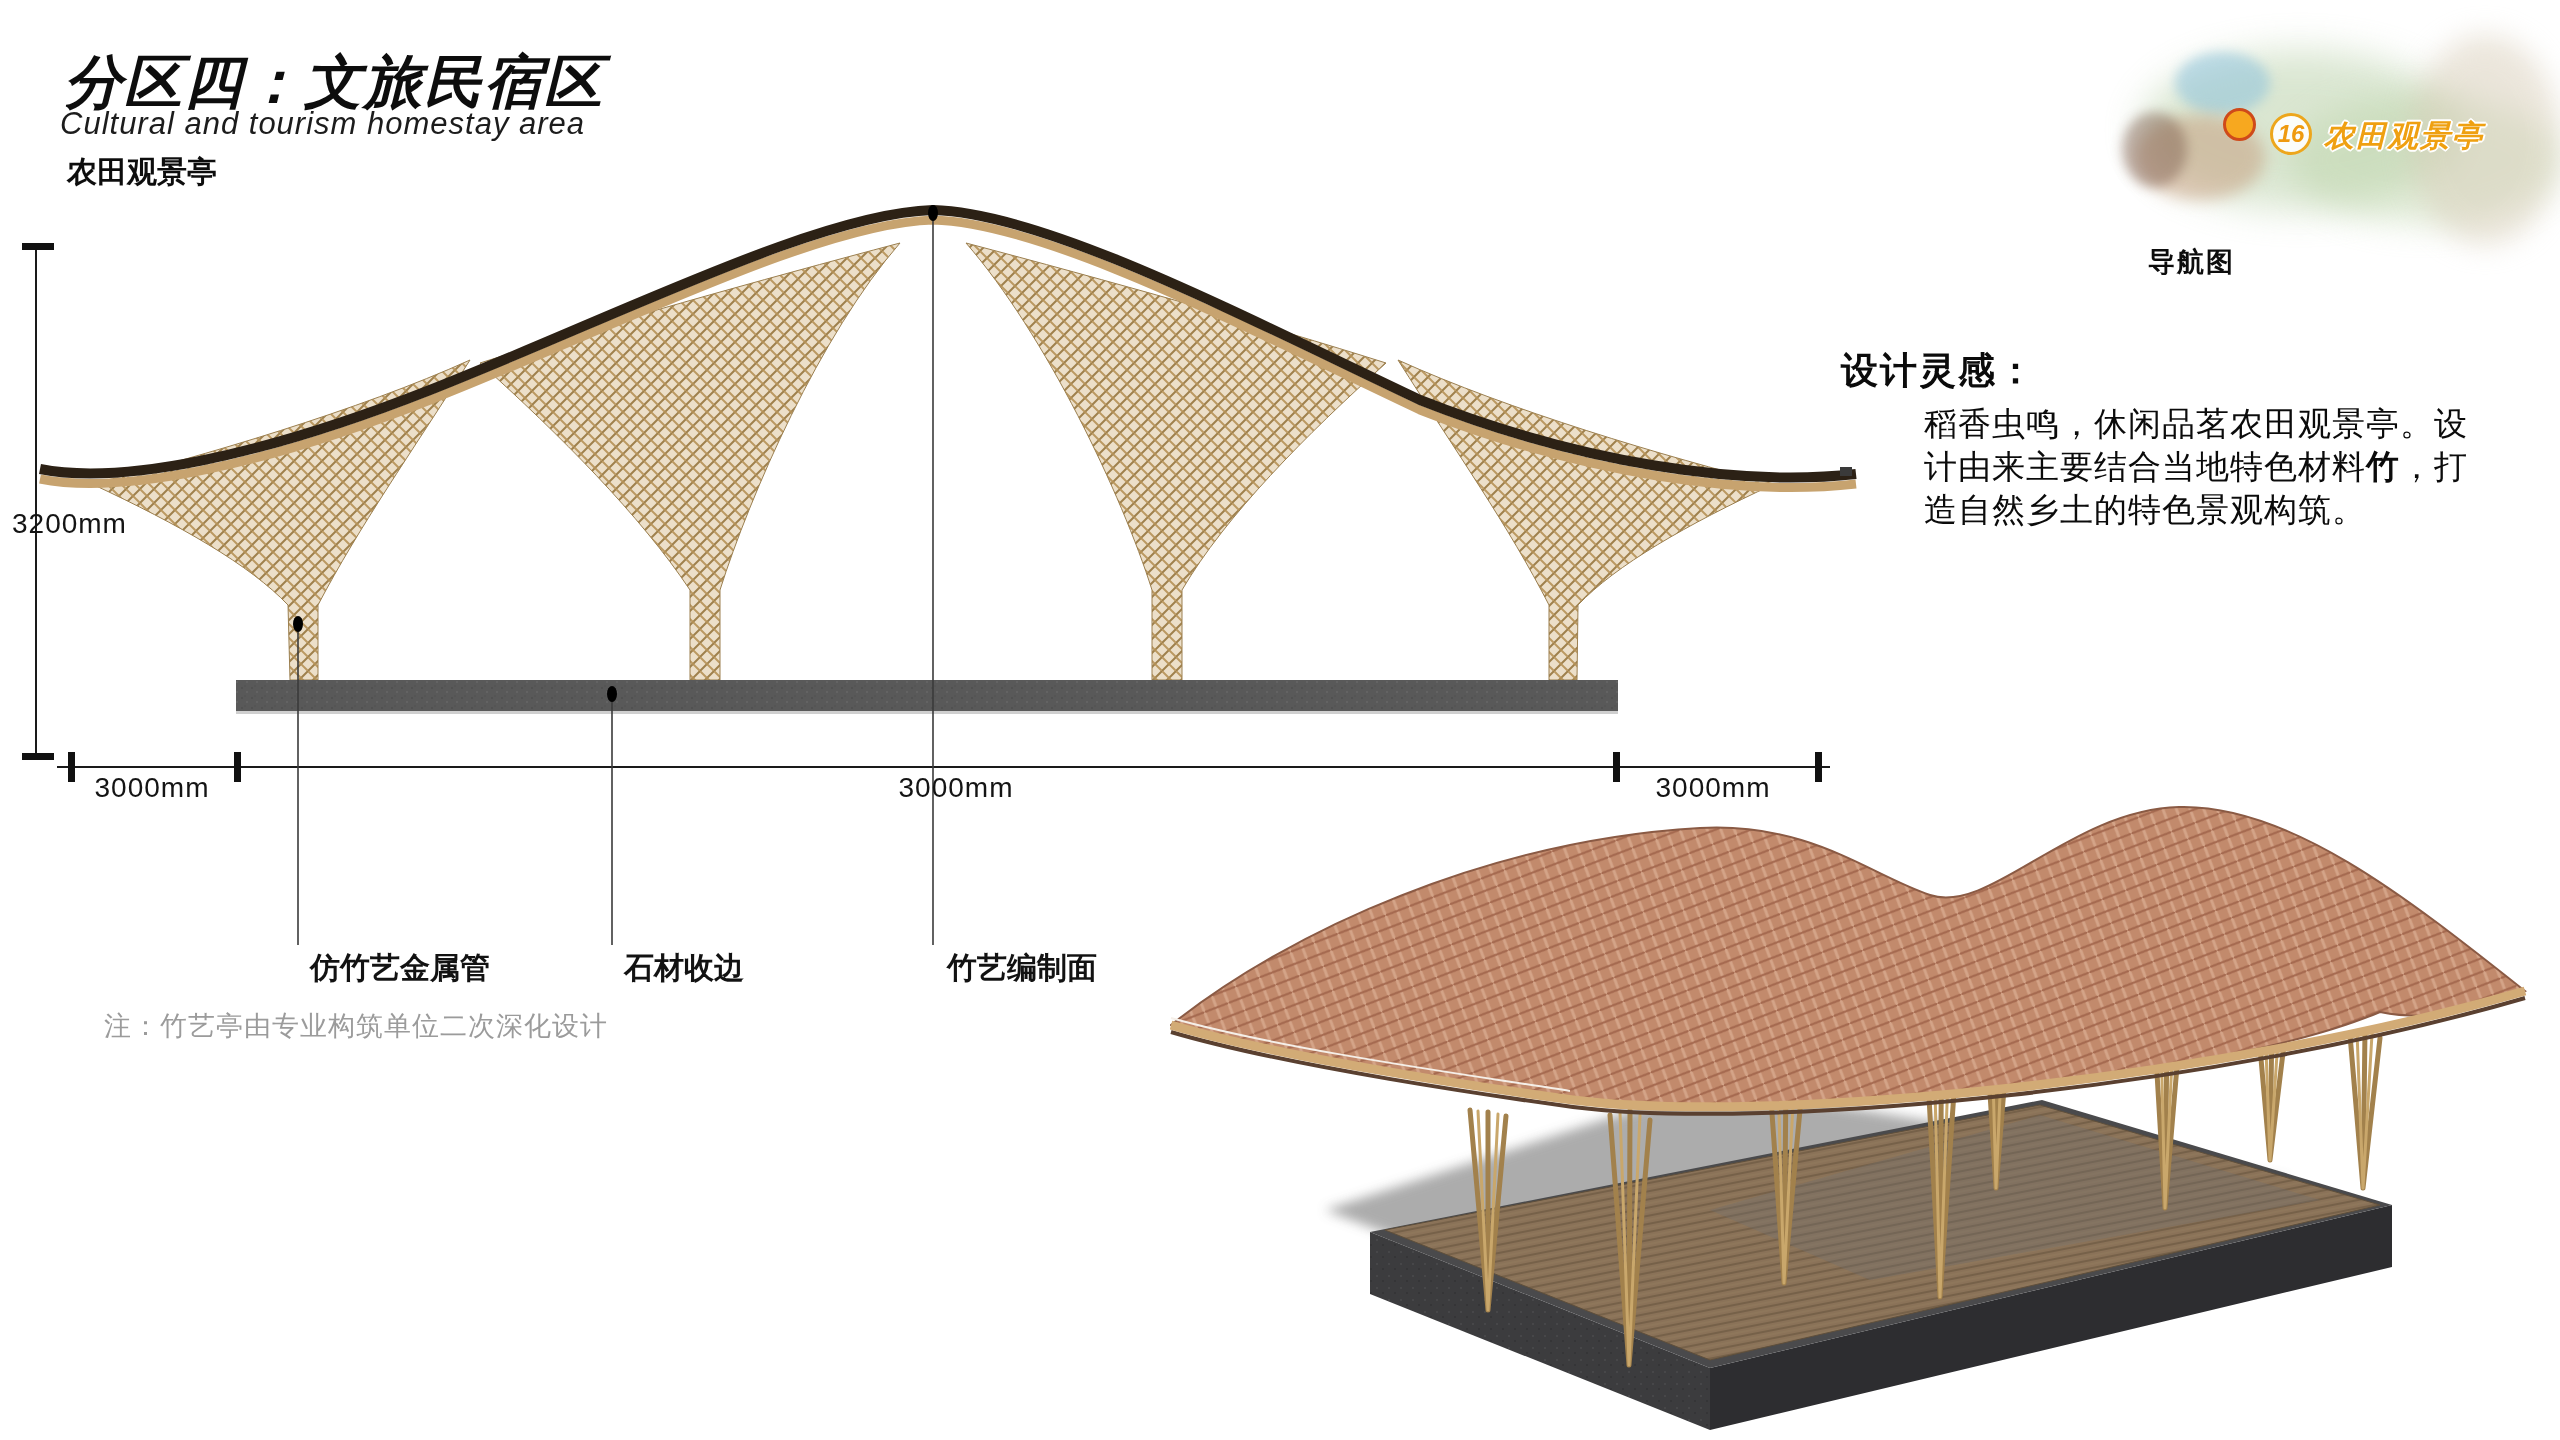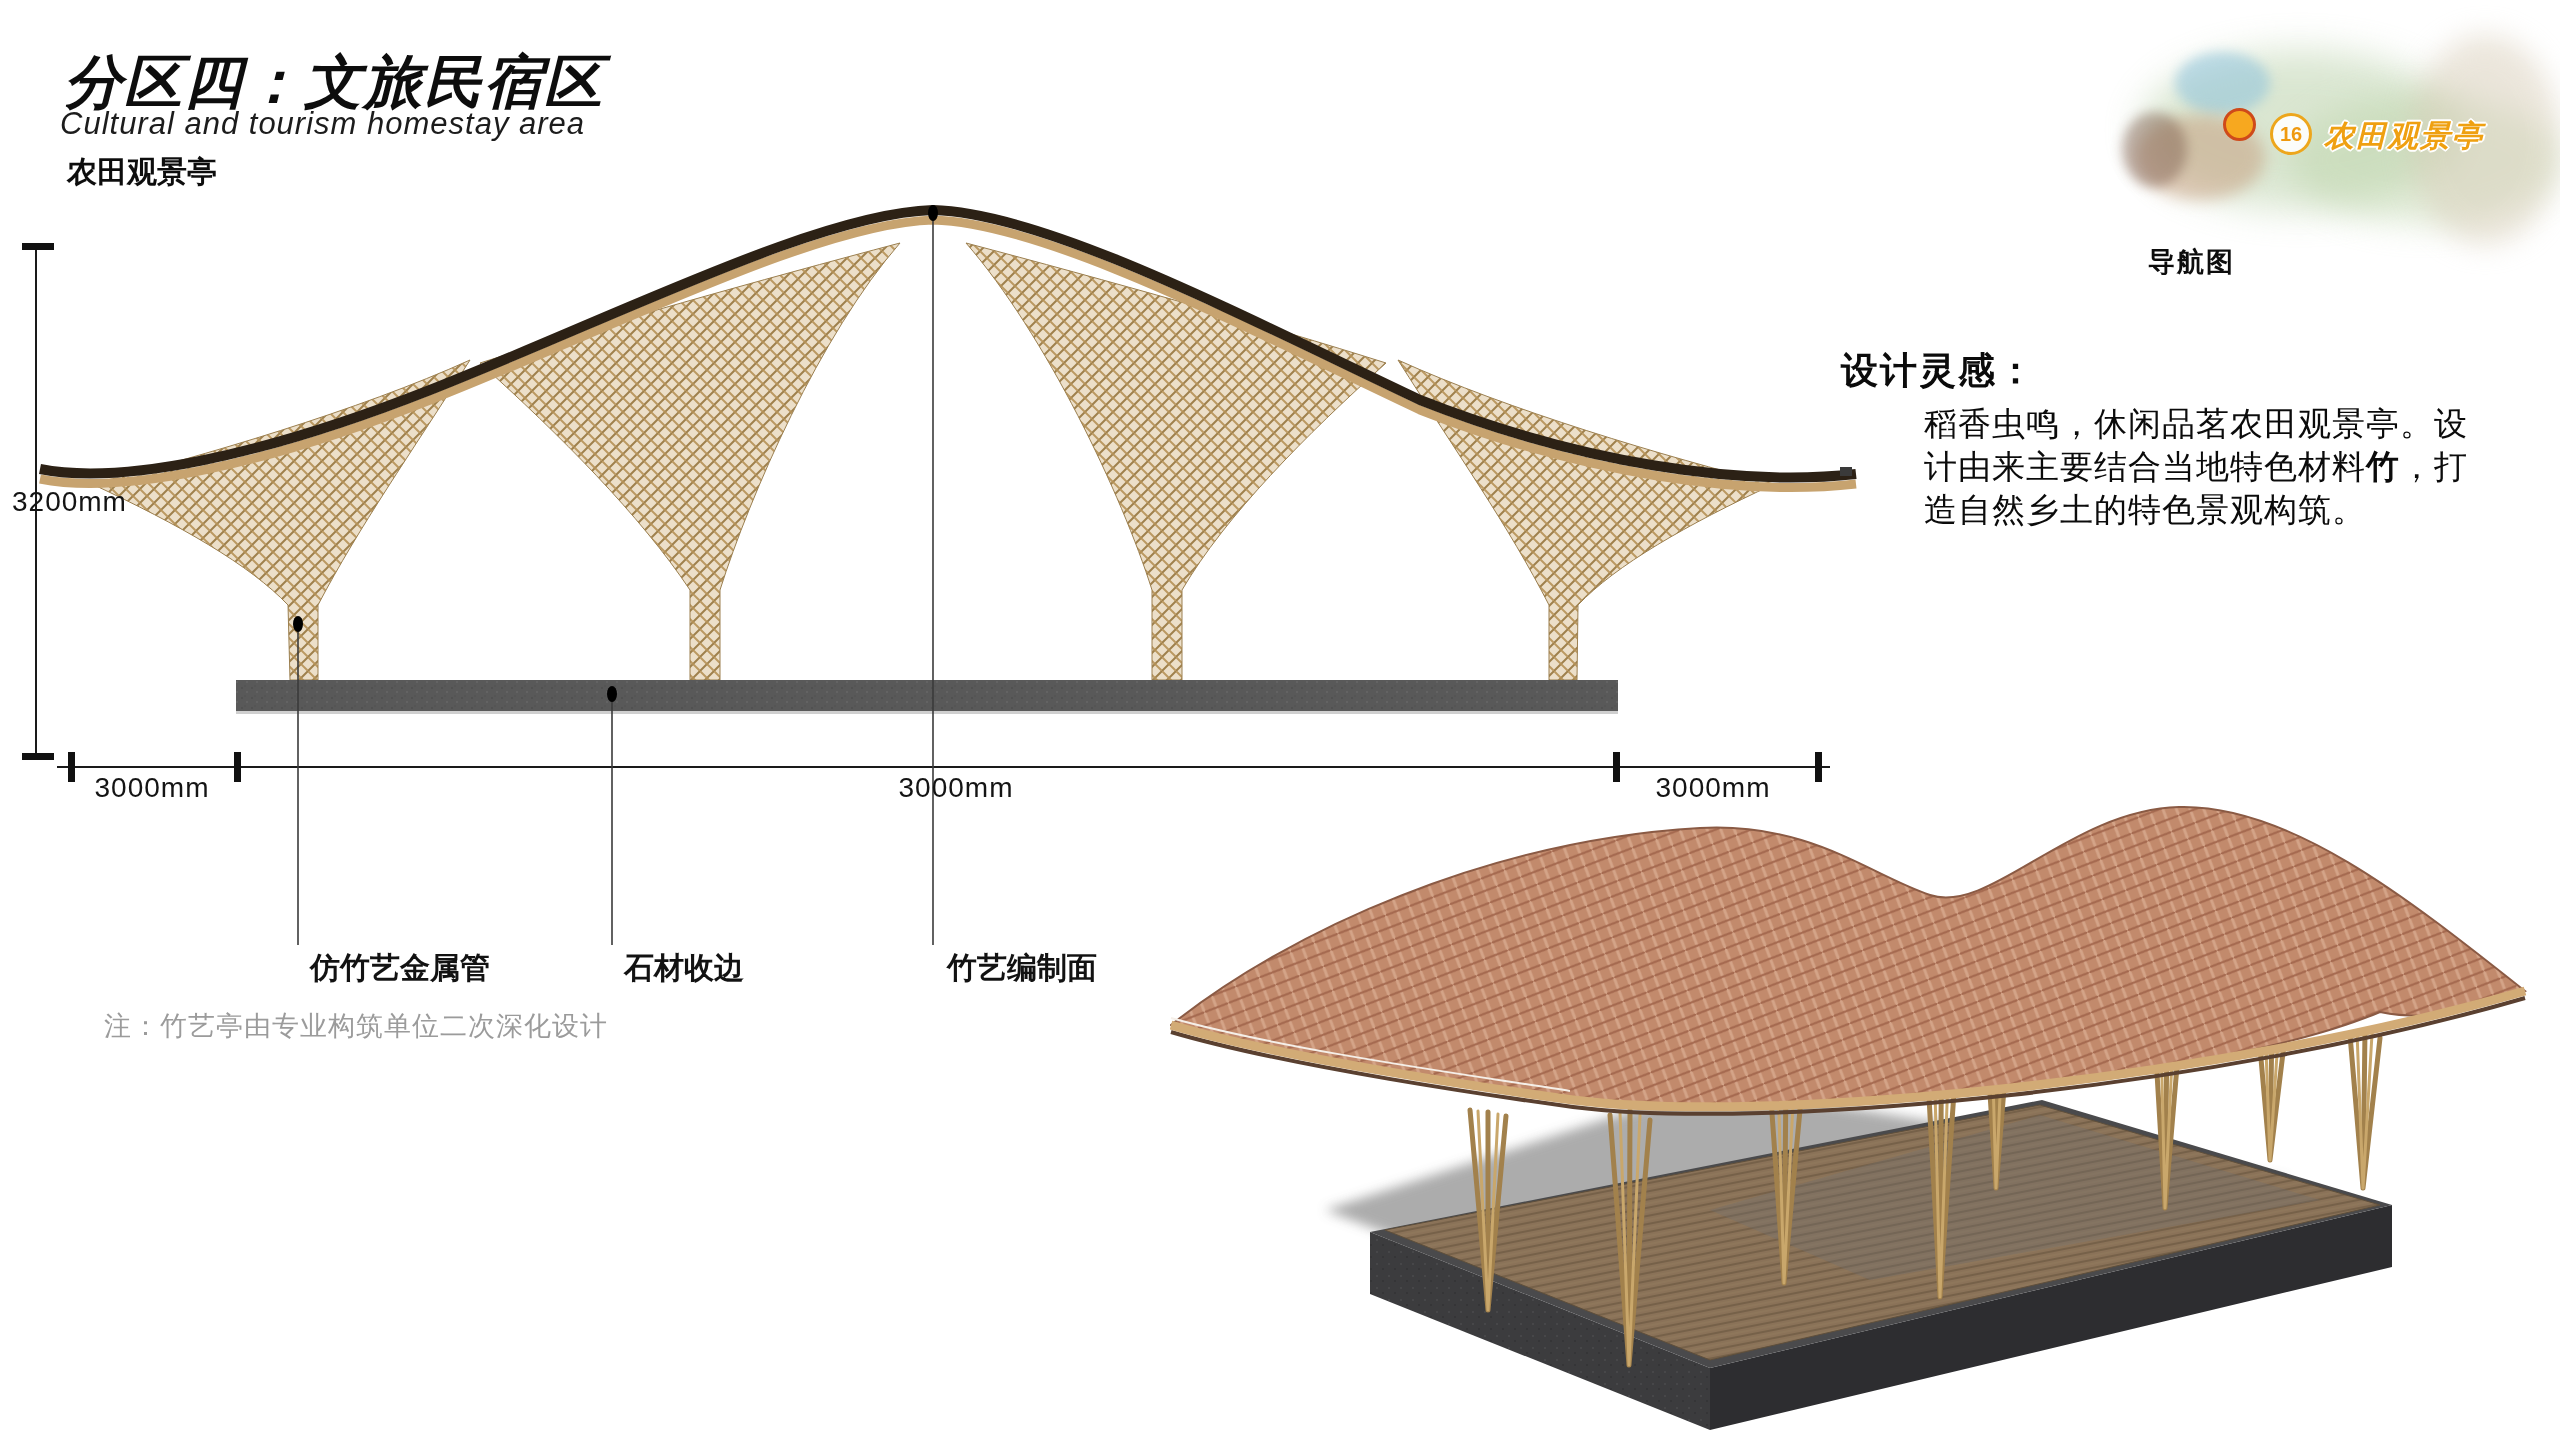--- a/index.html
+++ b/index.html
@@ -5,36 +5,36 @@
   html,body{margin:0;padding:0;background:#fff;}
   #canvas{position:relative;width:2560px;height:1440px;background:#ffffff;overflow:hidden;
           font-family:"Liberation Sans",sans-serif;color:#111;}
   .abs{position:absolute;}
   
   .title{left:64px;top:44px;font-size:58px;font-weight:bold;font-style:italic;letter-spacing:2px;color:#0d0d0d;}
   .subtitle{left:60px;top:106px;font-size:31px;font-style:italic;color:#1c1c1c;letter-spacing:1px;text-align:right;}
   .section{left:67px;top:152px;font-size:30px;font-weight:bold;color:#0d0d0d;}
   
   .dimtext{font-size:28px;color:#141414;letter-spacing:1px;}
-  .lbl-3200{left:12px;top:486px;}
+  .lbl-3200{left:12px;top:508px;}
   .lbl-3000{top:772px;transform:translateX(-50%);}
   .callout{top:948px;font-size:30px;font-weight:600;color:#121212;}
   .note{left:104px;top:1008px;font-size:27px;color:#9b9b9b;font-weight:500;letter-spacing:1px;}
   
   .insp-head{left:1841px;top:346px;font-size:37px;font-weight:bold;color:#0b0b0b;letter-spacing:2px;}
   .insp-body{left:1924px;top:402px;font-size:33px;line-height:43px;color:#0b0b0b;letter-spacing:1px;}
   .insp-body b{font-weight:bold;}
   
   .nav{left:2080px;top:0;width:480px;height:275px;overflow:hidden;}
   .blob{position:absolute;border-radius:50%;}
   .nav-marker{position:absolute;left:143px;top:108px;width:33px;height:33px;border-radius:50%;
               background:#f7a81f;border:3px solid #cf4a1a;box-sizing:border-box;}
   .nav-badge{position:absolute;left:190px;top:113px;width:42px;height:42px;border-radius:50%;
              background:rgba(255,255,255,.9);border:3px solid #eda61c;box-sizing:border-box;
-             color:#ef9a0f;font-weight:bold;font-size:20px;
+             color:#ef9a0f;font-weight:bold;font-style:italic;font-size:24px;
              display:flex;align-items:center;justify-content:center;}
   .nav-label{position:absolute;left:244px;top:116px;font-size:30px;font-weight:bold;font-style:italic;color:#efa011;
              letter-spacing:2px;
              text-shadow:-2px 0 #fff,2px 0 #fff,0 -2px #fff,0 2px #fff,-1px -1px #fff,1px 1px #fff,-1px 1px #fff,1px -1px #fff;}
   .nav-caption{position:absolute;left:68px;top:244px;font-size:27px;font-weight:bold;color:#0d0d0d;letter-spacing:2px;}
 </style>
 </head>
 <body>
 
 <div id="canvas">

